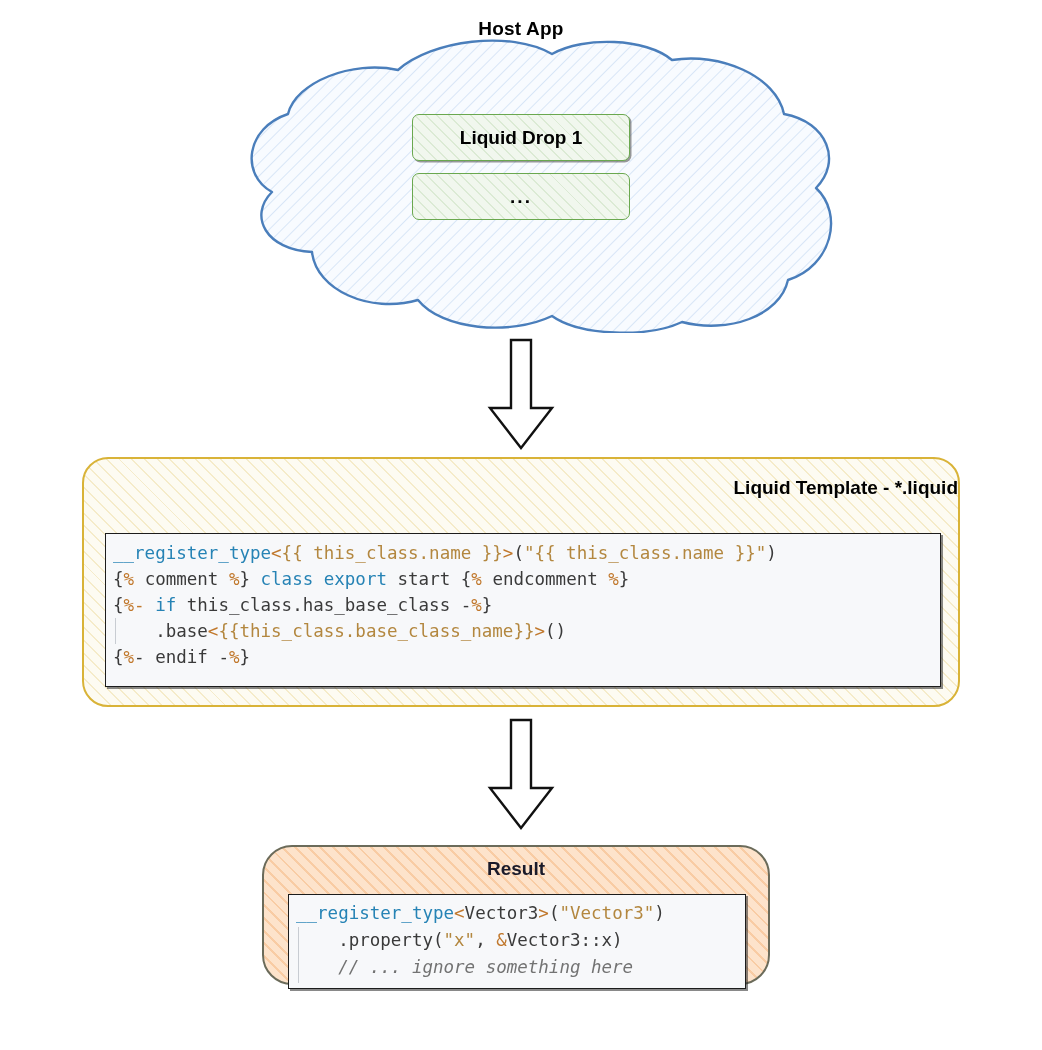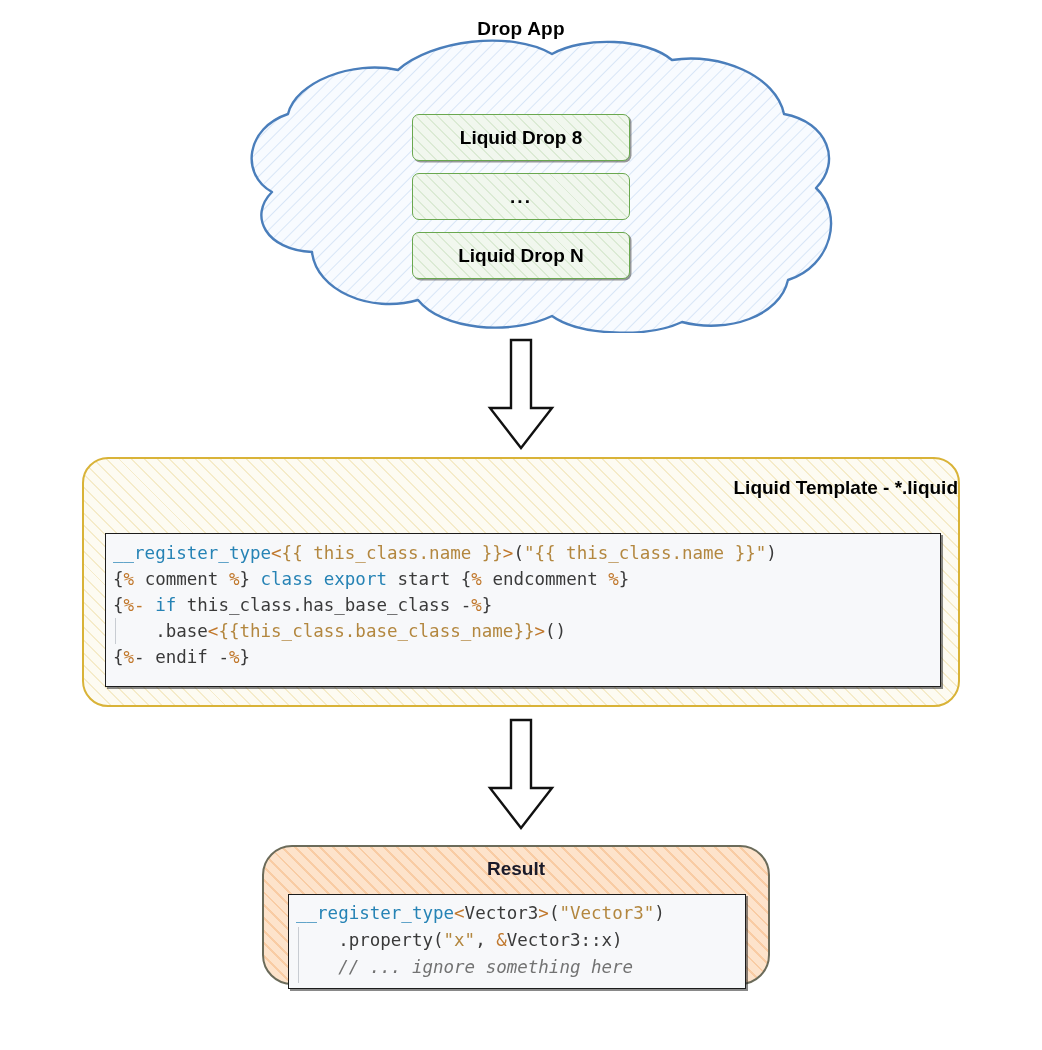--- a/index.html
+++ b/index.html
@@ -189,21 +189,21 @@
     position: absolute;
     width: 1px;
     background: #c8ccd2;
   }
 </style>
 </head>
 <body>
 
 <div id="stage">
 
-  <div class="host-title">Drop App</div>
+  <div class="host-title">Host App</div>
 
   <div class="cloud-wrap">
     <svg viewBox="0 0 660 295" preserveAspectRatio="none" aria-hidden="true">
       <defs>
         <pattern id="cloudHatch" width="9" height="9" patternTransform="rotate(45)" patternUnits="userSpaceOnUse">
           <line x1="0" y1="0" x2="0" y2="9" stroke="#9fc0e8" stroke-width="1.3"></line>
         </pattern>
       </defs>
       <path d="M 218 32
                C 252 2, 330 -8, 372 16
@@ -242,28 +242,25 @@
                C 330 298, 262 292, 238 262
                C 190 276, 136 252, 132 214
                C 86 212, 68 178, 92 154
                C 60 136, 66 90, 108 76
                C 116 44, 172 22, 218 32 Z" fill="none" stroke="#4a7ebb" stroke-width="2.4" stroke-linejoin="round"></path>
     </svg>
   </div>
 
   <div class="drops">
     <div class="drop">
-      <span>Liquid Drop 8</span>
+      <span>Liquid Drop 1</span>
     </div>
     <div class="drop ellipsis">
       <span>...</span>
     </div>
-    <div class="drop">
-      <span>Liquid Drop N</span>
-    </div>
   </div>
 
   <div class="arrow" id="arrow-1">
     <svg viewBox="0 0 70 112" aria-hidden="true">
       <polygon points="25,2 45,2 45,70 66,70 35,110 4,70 25,70" fill="#ffffff" stroke="#111111" stroke-width="2.4" stroke-linejoin="miter"></polygon>
     </svg>
   </div>
 
   <div class="panel-template">
     <div class="panel-title">Liquid Template - *.liquid</div>

